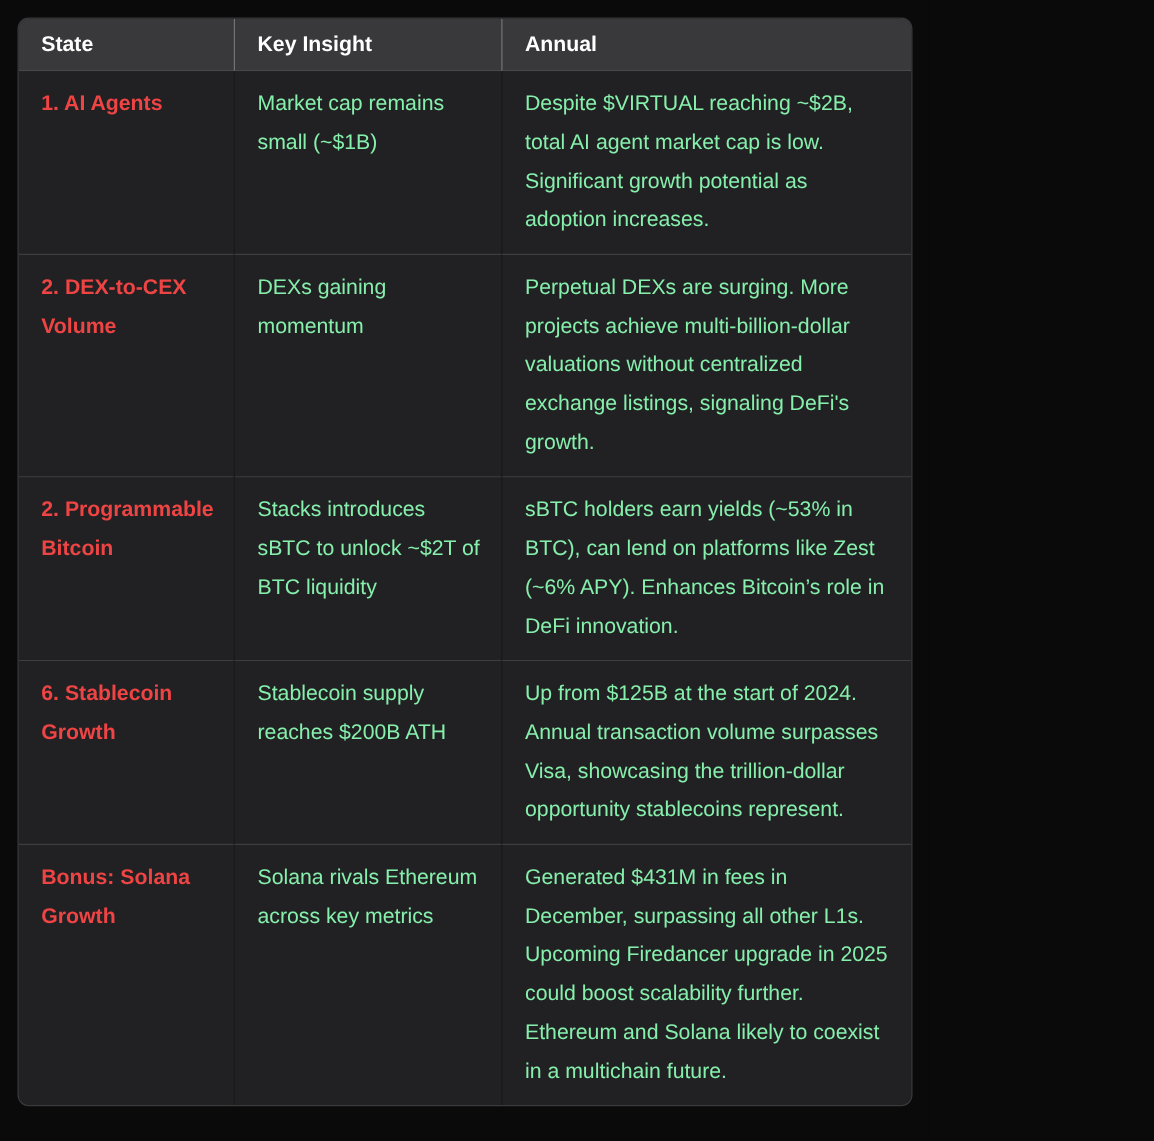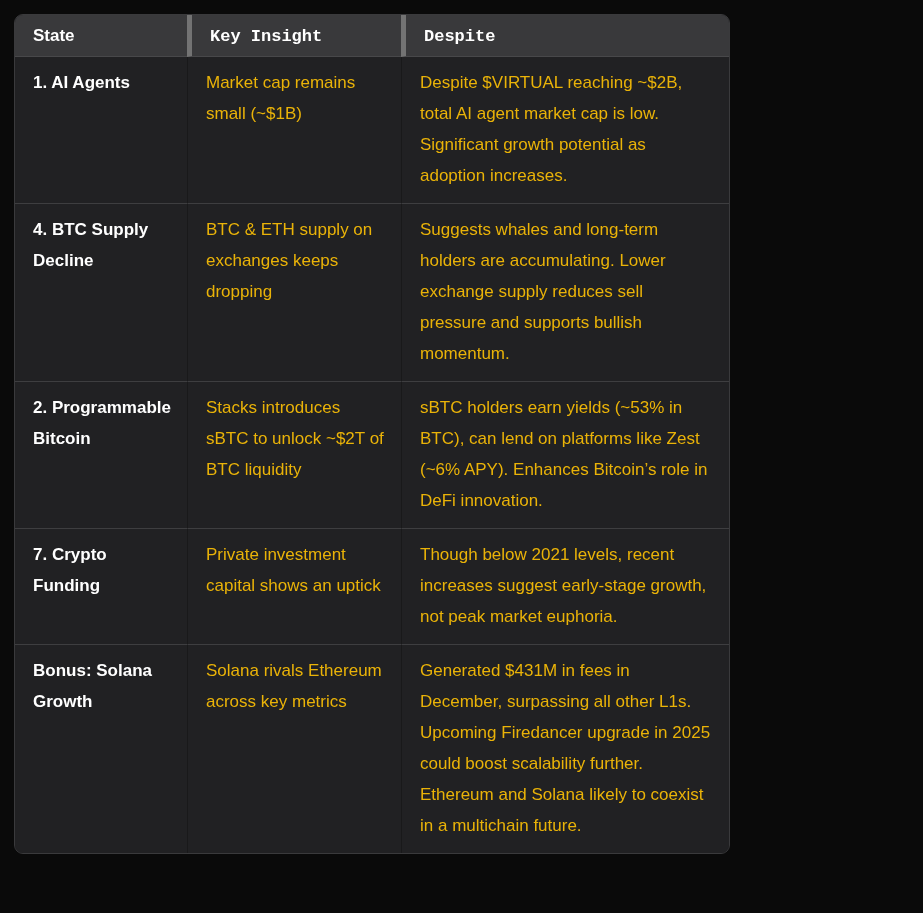--- a/index.html
+++ b/index.html
@@ -28,74 +28,74 @@
   col.c-insight{ width: 214px; }
   thead th {
     background: #39393b;
     color: #ffffff;
     font-weight: bold;
     font-size: 17px;
     text-align: left;
     padding: 11px 16px 10px 18px;
     border-bottom: 1px solid #48484a;
   }
-  thead th + th { border-left: 5px solid #737373; font-family: Liberation Mono, monospace; }
+  thead th + th { border-left: 1px solid #737373; }
   tbody td {
     vertical-align: top;
-    color: #eab308;
+    color: #86efac;
     font-size: 17px;
     line-height: 31px;
     padding: 10px 16px 12px 18px;
     border-bottom: 1px solid #3e3e40;
     background: #212123;
   }
   tbody td + td { border-left: 1px solid #19191a; }
   tbody tr:last-child td { border-bottom: none; }
   td.state-cell {
-    color: #ffffff;
+    color: #ef4444;
     font-weight: bold;
   }
 </style>
 </head>
 <body>
 
 <div class="page">
   <table class="insights">
     <colgroup>
       <col class="c-state">
         <col class="c-insight">
         <col class="c-details">
     </colgroup>
     <thead>
       <tr>
         <th>State</th>
         <th>Key Insight</th>
-        <th>Despite</th>
+        <th>Annual</th>
       </tr>
     </thead>
     <tbody>
       <tr>
         <td class="state-cell">1. AI Agents</td>
         <td>Market cap remains small (~$1B)</td>
         <td>Despite $VIRTUAL reaching ~$2B, total AI agent market cap is low. Significant growth potential as adoption increases.</td>
       </tr>
       <tr>
-        <td class="state-cell">4. BTC Supply Decline</td>
-        <td>BTC &amp; ETH supply on exchanges keeps dropping</td>
-        <td>Suggests whales and long-term holders are accumulating. Lower exchange supply reduces sell pressure and supports bullish momentum.</td>
+        <td class="state-cell">2. DEX-to-CEX Volume</td>
+        <td>DEXs gaining momentum</td>
+        <td>Perpetual DEXs are surging. More projects achieve multi-billion-dollar valuations without centralized exchange listings, signaling DeFi's growth.</td>
       </tr>
       <tr>
         <td class="state-cell">2. Programmable Bitcoin</td>
         <td>Stacks introduces sBTC to unlock ~$2T of BTC liquidity</td>
         <td>sBTC holders earn yields (~53% in BTC), can lend on platforms like Zest (~6% APY). Enhances Bitcoin’s role in DeFi innovation.</td>
       </tr>
       <tr>
-        <td class="state-cell">7. Crypto Funding</td>
-        <td>Private investment capital shows an uptick</td>
-        <td>Though below 2021 levels, recent increases suggest early-stage growth, not peak market euphoria.</td>
+        <td class="state-cell">6. Stablecoin Growth</td>
+        <td>Stablecoin supply reaches $200B ATH</td>
+        <td>Up from $125B at the start of 2024. Annual transaction volume surpasses Visa, showcasing the trillion-dollar opportunity stablecoins represent.</td>
       </tr>
       <tr>
         <td class="state-cell">Bonus: Solana Growth</td>
         <td>Solana rivals Ethereum across key metrics</td>
         <td>Generated $431M in fees in December, surpassing all other L1s. Upcoming Firedancer upgrade in 2025 could boost scalability further. Ethereum and Solana likely to coexist in a multichain future.</td>
       </tr>
     </tbody>
   </table>
 </div>
 

